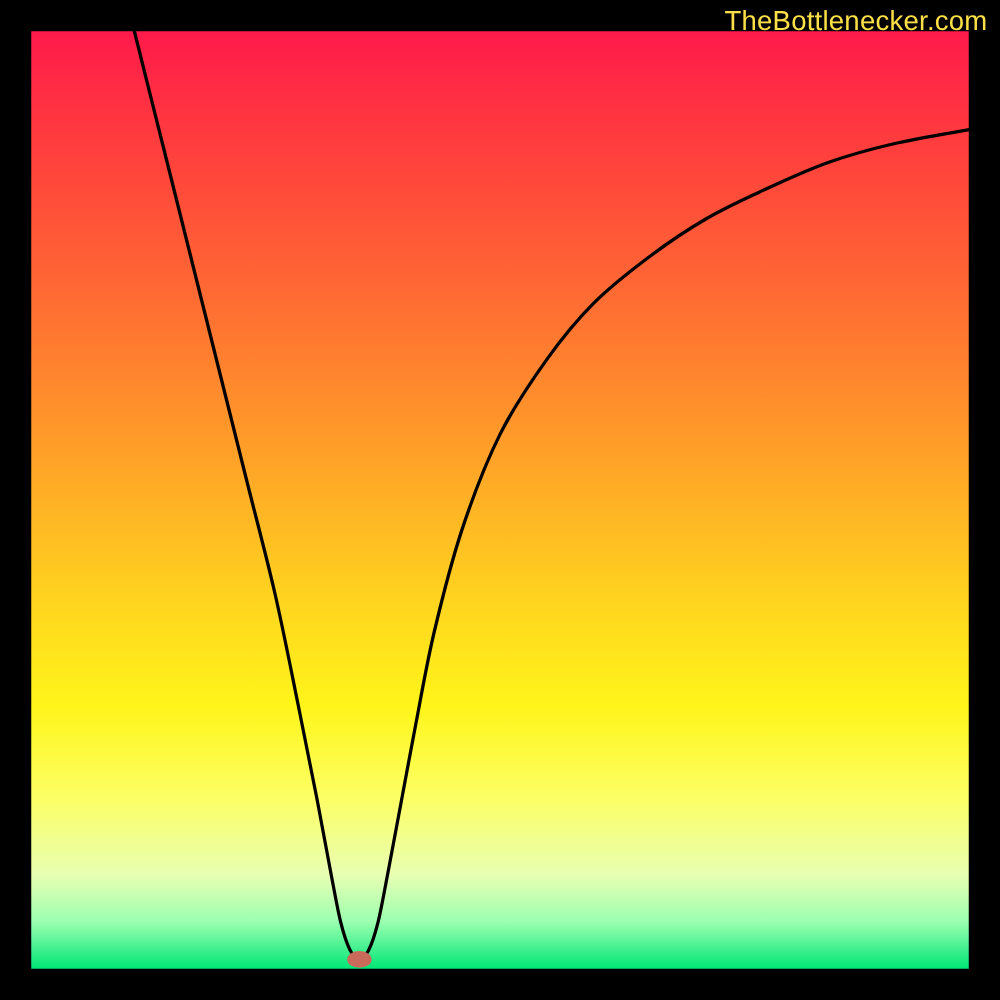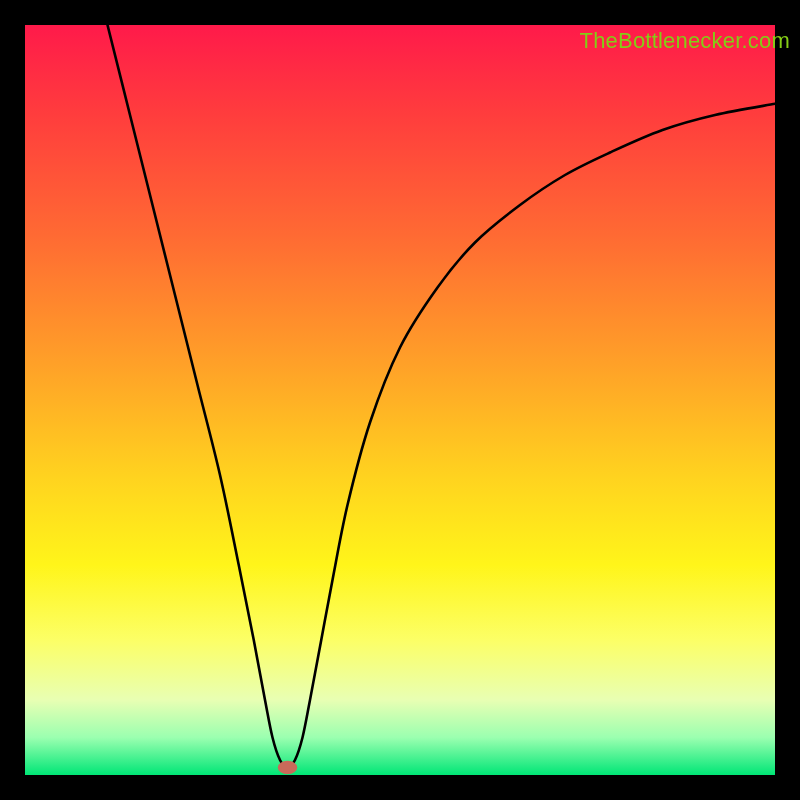--- a/index.html
+++ b/index.html
@@ -28,24 +28,23 @@
       #9bffb0 95%,
       #00e676 100%
     );
   }
   .watermark {
     position: absolute;
     top: 4px;
     right: 10px;
     font-family: Arial, Helvetica, sans-serif;
     font-size: 22px;
-    color: #84cc16;
+    color: #fde047;
     letter-spacing: 0.2px;
     user-select: none;
-    margin-top: 24px;
   }
   svg.curve {
     position: absolute;
     left: 0; top: 0;
     width: 750px;
     height: 750px;
     overflow: visible;
   }
   .marker {
     fill: #c96a5a;

